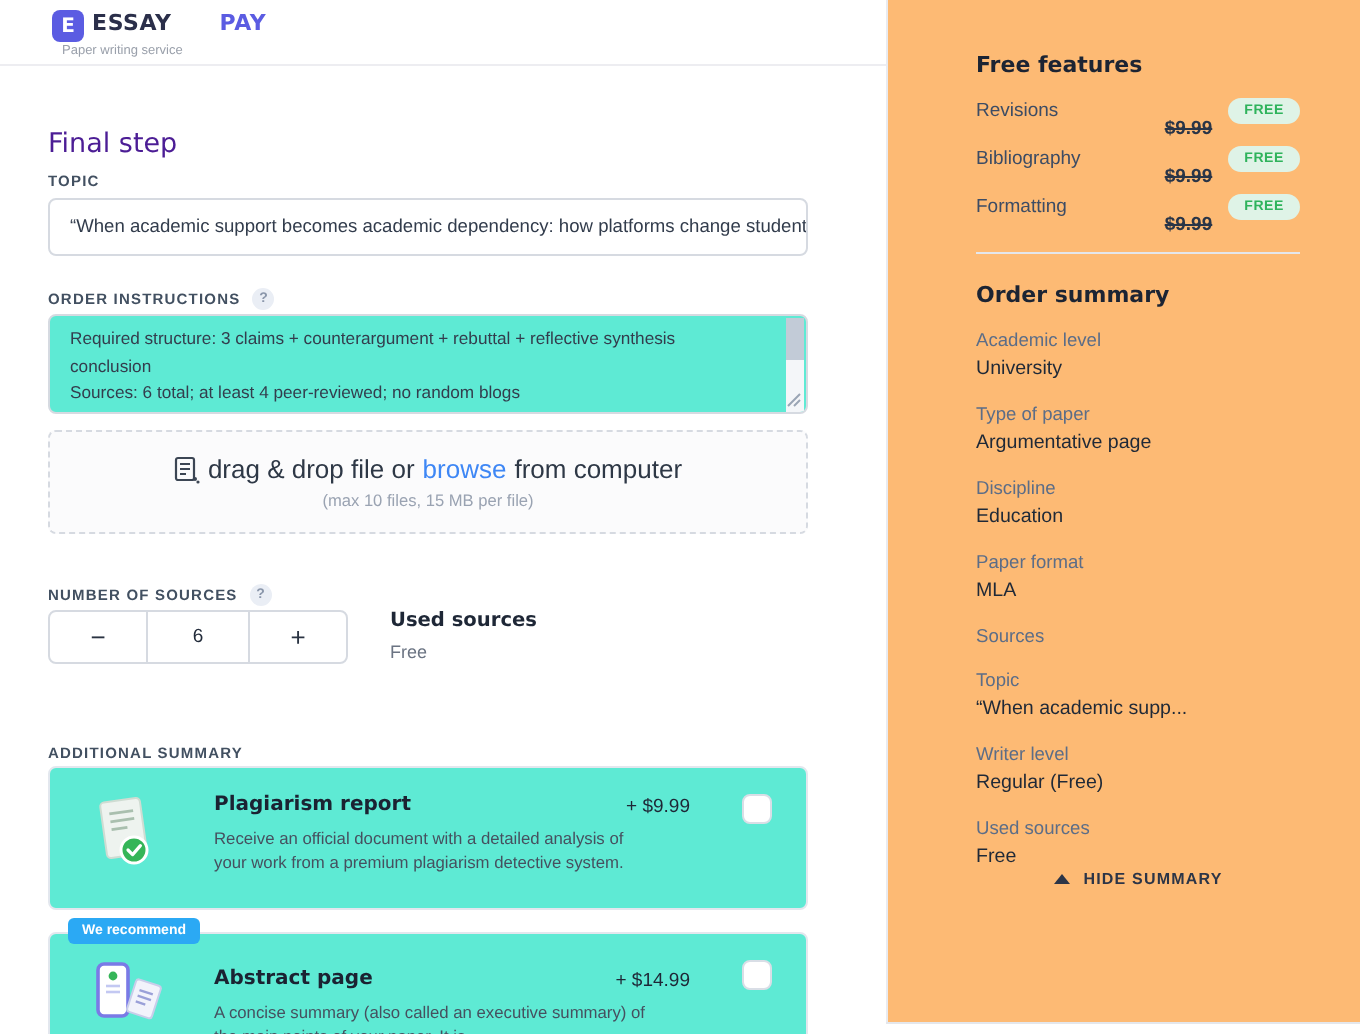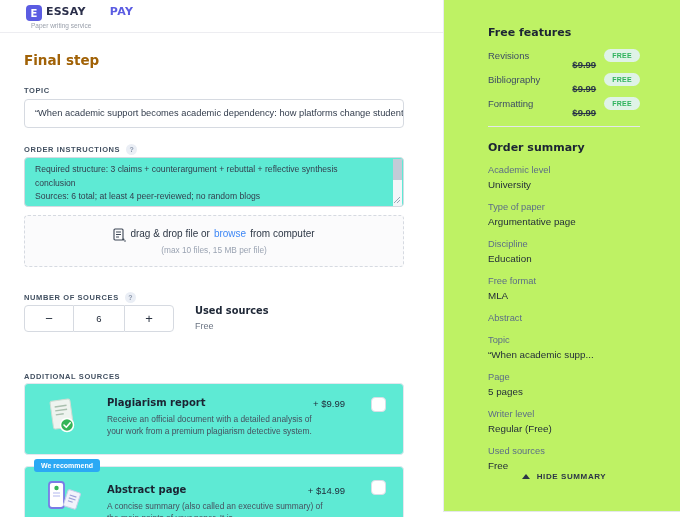--- a/index.html
+++ b/index.html
@@ -11,37 +11,37 @@
   .app { position: absolute; inset: 0; }
 
   
   .main { position: absolute; left: 0; top: 0; width: 443px; height: 517px; background: #fff; }
   .header { position: absolute; left: 0; top: 0; width: 443px; height: 33px; border-bottom: 1px solid #ededf1; background:#fff; }
   .logo-box { position: absolute; left: 26px; top: 5px; width: 16px; height: 16px; background: #5b5ce2; border-radius: 4px; color: #fff; font-weight: bold; font-size: 10px; display: flex; align-items: center; justify-content: center; font-family: "DejaVu Sans", sans-serif; }
   .logo-text { position: absolute; left: 46px; top: 5px; font-family: "DejaVu Sans", sans-serif; font-weight: bold; font-size: 11px; letter-spacing: .3px; color: #2b2f4a; }
   .logo-text .pay { color: #5b5ce2; padding-left: 24px; }
   .logo-tagline { position: absolute; left: 31px; top: 22px; font-size: 6.5px; color: #9aa0ab; }
 
-  .final-step { position: absolute; left: 24px; top: 52px; font-family: "DejaVu Sans", sans-serif; font-size: 13.5px; font-weight: bold; color: #a16207; }
+  .final-step { position: absolute; left: 24px; top: 64px; font-family: "DejaVu Sans", sans-serif; font-size: 13.5px; font-weight: normal; color: #4c1d95; }
 
   .field-label { position: absolute; left: 24px; font-size: 7.5px; font-weight: bold; letter-spacing: .6px; color: #425061; display: flex; align-items: center; gap: 6px; }
   .help-icon { width: 11px; height: 11px; border-radius: 50%; background: #eaeef5; color: #8b97ab; font-size: 7px; font-weight: bold; display: inline-flex; align-items: center; justify-content: center; letter-spacing: 0; }
 
   .topic-label { top: 86px; }
   .topic-input { position: absolute; left: 24px; top: 99px; width: 380px; height: 29px; border: 1px solid #d6dae1; border-radius: 4px; background: #fff; font-size: 9.3px; color: #323c4c; line-height: 27px; padding: 0 10px; white-space: nowrap; overflow: hidden; }
 
   .instr-label { top: 144px; }
   .instr-area { position: absolute; left: 24px; top: 157px; width: 380px; height: 50px; border: 1px solid #d6dae1; border-radius: 4px; background: #5eead4; overflow: hidden; }
   .instr-text { position: absolute; left: 0; top: 0; right: 11px; bottom: 0; padding: 5px 10px; font-size: 8.6px; line-height: 13.5px; color: #333d4d; white-space: pre-wrap; overflow: hidden; }
   .instr-scrollbar { position: absolute; right: 1px; top: 1px; width: 9px; height: 48px; background: #f4f6f9; }
   .instr-thumb { position: absolute; right: 0; top: 0; width: 9px; height: 21px; background: #c2cbd7; }
   .resize-handle { position: absolute; right: 2px; bottom: 2px; }
 
   .dropzone { position: absolute; left: 24px; top: 215px; width: 380px; height: 52px; border: 1px dashed #d6dae1; border-radius: 4px; background: #fbfbfc; display: flex; flex-direction: column; align-items: center; justify-content: center; gap: 3px; }
-  .dropzone-line { font-size: 10px; color: #2e3846; display: flex; align-items: flex-start; gap: 4px; }
+  .dropzone-line { font-size: 13px; color: #2e3846; display: flex; align-items: flex-end; gap: 4px; }
   .browse-link { color: #3e87f5; cursor: pointer; }
   .dropzone-hint { font-size: 8.3px; color: #9aa3b2; }
 
   .sources-label { top: 292px; }
   .stepper { position: absolute; left: 24px; top: 305px; display: flex; }
   .stepper-btn, .stepper-value { width: 50px; height: 27px; border: 1px solid #d6dae1; background: #fff; display: flex; align-items: center; justify-content: center; }
   .stepper-btn { font-size: 13px; color: #2a3342; cursor: pointer; }
   .stepper-btn.minus { border-radius: 4px 0 0 4px; }
   .stepper-btn.plus { border-radius: 0 4px 4px 0; }
   .stepper-value { border-left: none; border-right: none; font-size: 9.5px; color: #222b3a; }
@@ -56,21 +56,21 @@
   .card-title { position: absolute; left: 82px; top: 13px; font-family: "DejaVu Sans", sans-serif; font-size: 10px; font-weight: bold; color: #1b2332; }
   .card-2 .card-title { top: 17px; }
   .card-price { position: absolute; right: 58px; top: 14px; font-size: 9.5px; color: #1e2736; }
   .card-2 .card-price { top: 18px; }
   .card-checkbox { position: absolute; right: 17px; top: 13px; width: 15px; height: 15px; border: 1px solid #d9dee6; border-radius: 4px; background: #fff; cursor: pointer; }
   .card-desc { position: absolute; left: 82px; top: 29px; width: 220px; font-size: 8.4px; line-height: 12.3px; color: #46505f; }
   .card-2 .card-desc { top: 33px; }
   .recommend-badge { position: absolute; left: 34px; top: 459px; background: #2ba9f4; color: #fff; font-size: 7px; font-weight: bold; padding: 3px 7px; border-radius: 3px; z-index: 2; }
 
   
-  .sidebar { position: absolute; left: 443px; top: 0; width: 237px; height: 517px; background: #bef264; border-left: 1px solid #e9ebf0; padding: 26px 40px 0 44px; }
+  .sidebar { position: absolute; left: 443px; top: 0; width: 237px; height: 517px; background: #fdba74; border-left: 1px solid #e9ebf0; padding: 26px 30px 0 44px; }
   .sb-title { font-family: "DejaVu Sans", sans-serif; font-size: 11px; font-weight: bold; color: #1c2433; }
   .ff-row { display: flex; align-items: center; margin-top: 9px; height: 15px; }
   .ff-row:first-of-type { margin-top: 13px; }
   .ff-label { flex: 1; font-size: 9.5px; color: #3d4c64; }
   .ff-price { font-size: 9.5px; font-weight: bold; color: #2a3547; text-decoration: line-through; margin-top: 17px; }
   .ff-badge { margin-left: 8px; background: #dff3e7; color: #2fb35c; font-size: 7px; font-weight: bold; padding: 3px 8px; border-radius: 9px; letter-spacing: .3px; }
   .sb-divider { border-top: 1px solid #e4e7ec; margin-top: 15px; }
   .os-title { margin-top: 14px; }
   .sb-item { margin-top: 10px; }
   .sb-item-label { font-size: 9.3px; line-height: 12px; color: #5c6d87; }
@@ -137,21 +137,21 @@
       <span class="help-icon">?</span>
     </div>
     <div class="stepper">
       <div class="stepper-btn minus">−</div>
       <div class="stepper-value">6</div>
       <div class="stepper-btn plus">+</div>
     </div>
     <div class="used-sources-title">Used sources</div>
     <div class="used-sources-value">Free</div>
 
-    <div class="field-label features-label">ADDITIONAL SOURCES</div>
+    <div class="field-label features-label">ADDITIONAL SUMMARY</div>
 
     <div class="feature-card card-1">
       <svg class="card-icon" width="34" height="40" viewBox="0 0 34 40">
           <g transform="rotate(-8 17 20)">
             <rect x="7" y="4" width="20" height="28" rx="2" fill="#eef3ef" stroke="#cfdcd2" stroke-width="1"></rect>
             <line x1="11" y1="10" x2="23" y2="10" stroke="#a9bfae" stroke-width="1.4"></line>
             <line x1="11" y1="14" x2="23" y2="14" stroke="#a9bfae" stroke-width="1.4"></line>
             <line x1="11" y1="18" x2="19" y2="18" stroke="#a9bfae" stroke-width="1.4"></line>
           </g>
           <circle cx="22" cy="29" r="6.5" fill="#35b558" stroke="#fff" stroke-width="1.5"></circle>
@@ -213,33 +213,29 @@
     </div>
     <div class="sb-item">
       <div class="sb-item-label">Type of paper</div>
       <div class="sb-item-value">Argumentative page</div>
     </div>
     <div class="sb-item">
       <div class="sb-item-label">Discipline</div>
       <div class="sb-item-value">Education</div>
     </div>
     <div class="sb-item">
-      <div class="sb-item-label">Free format</div>
+      <div class="sb-item-label">Paper format</div>
       <div class="sb-item-value">MLA</div>
     </div>
     <div class="sb-item">
-      <div class="sb-item-label">Abstract</div>
+      <div class="sb-item-label">Sources</div>
     </div>
     <div class="sb-item">
       <div class="sb-item-label">Topic</div>
       <div class="sb-item-value">“When academic supp...</div>
-    </div>
-    <div class="sb-item">
-      <div class="sb-item-label">Page</div>
-      <div class="sb-item-value">5 pages</div>
     </div>
     <div class="sb-item">
       <div class="sb-item-label">Writer level</div>
       <div class="sb-item-value">Regular (Free)</div>
     </div>
     <div class="sb-item">
       <div class="sb-item-label">Used sources</div>
       <div class="sb-item-value">Free</div>
     </div>
 

